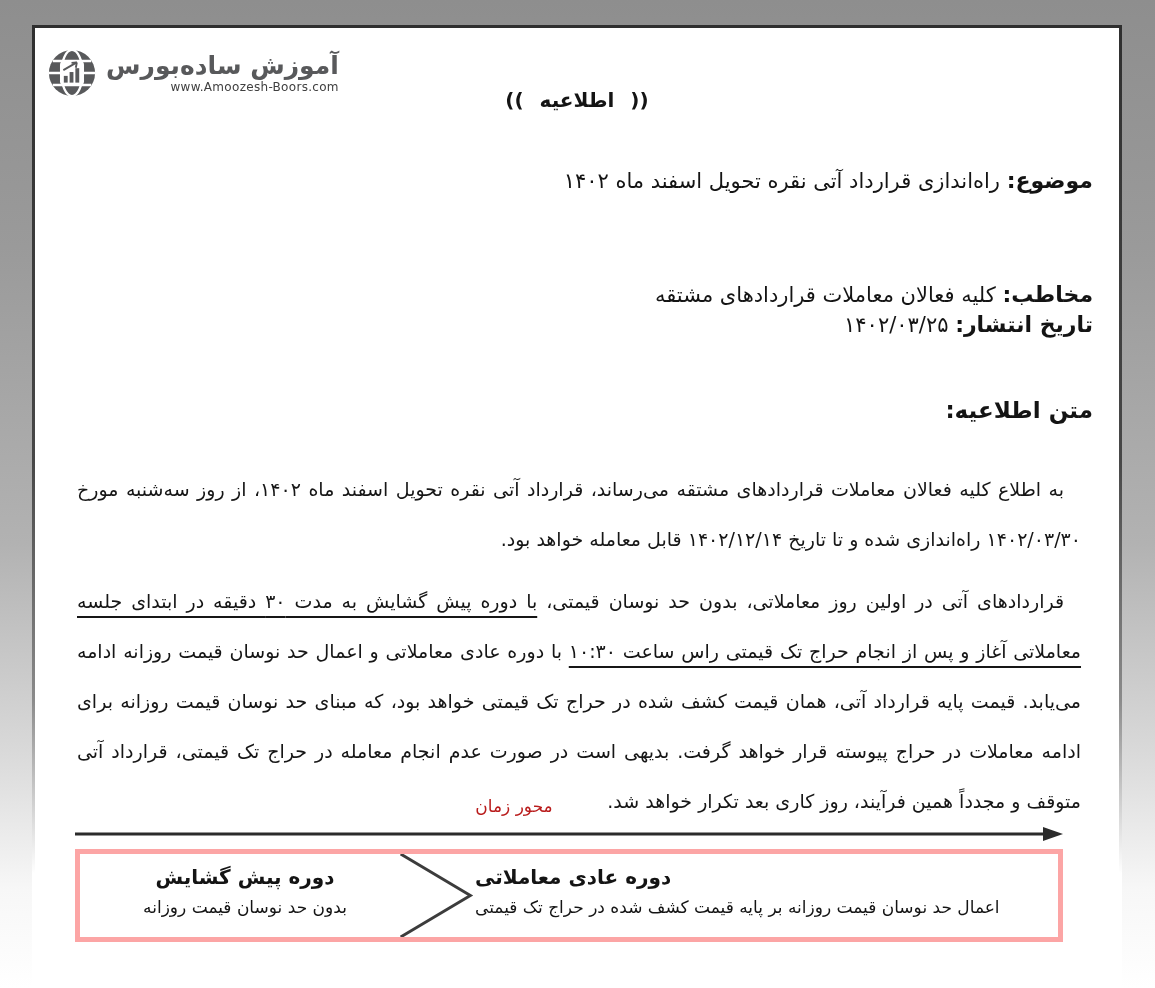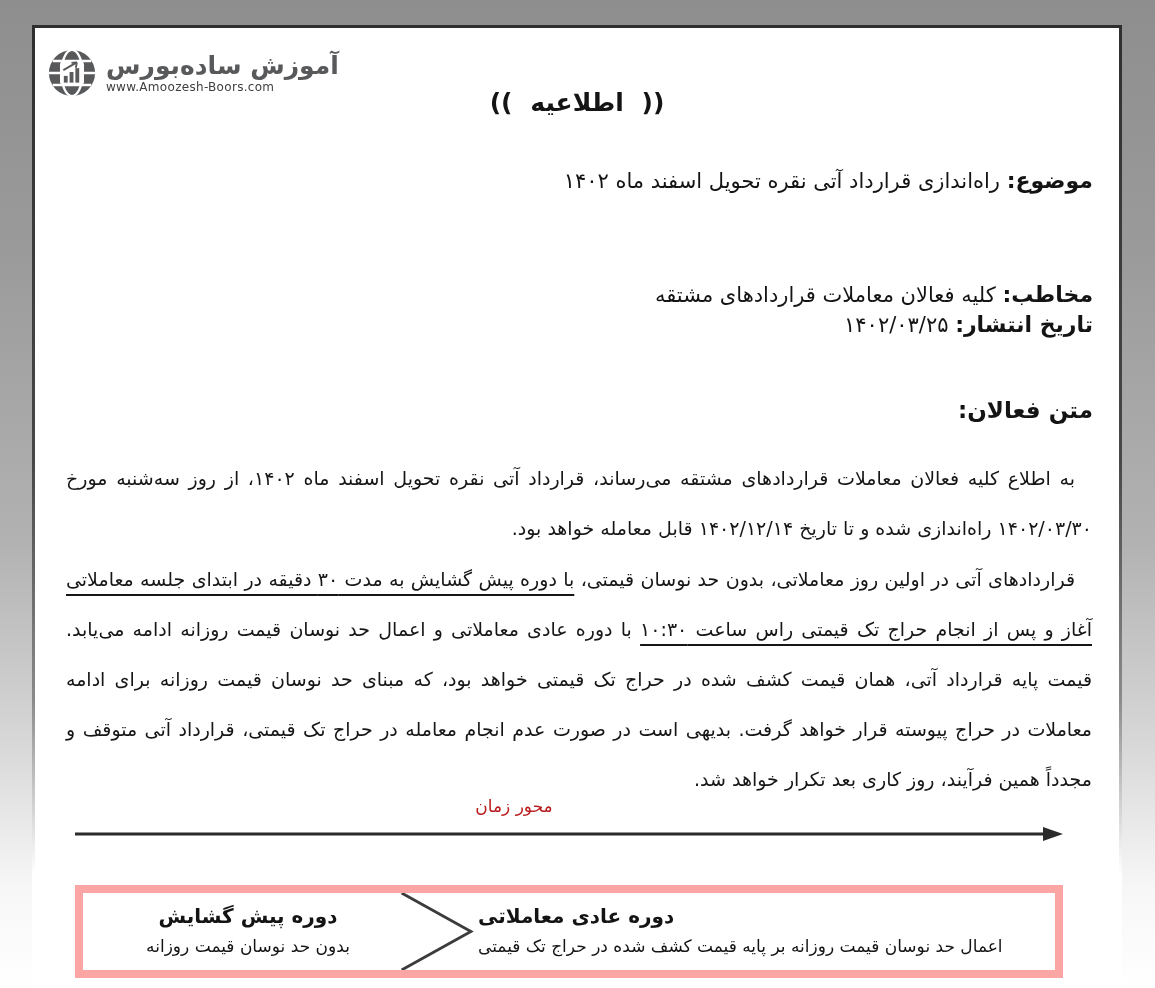--- a/index.html
+++ b/index.html
@@ -9,45 +9,45 @@
     font-family:"DejaVu Sans",sans-serif;
   }
   .page{
     position:absolute;top:25px;left:32px;right:33px;bottom:0;
     background:#ffffff;color:#141414;
     border:3px solid #4a4a4a;border-bottom:none;
     border-image:linear-gradient(to bottom,#2f2f2f 0%,#474747 45%,#8b8b8b 70%,rgba(160,160,160,0) 88%) 1;
   }
   
   .logo{position:absolute;top:20px;left:12px;display:flex;align-items:center;gap:9px;}
-  .brand-text{display:flex;flex-direction:column;align-items:flex-start;}
+  .brand-text{display:flex;flex-direction:column;align-items:flex-end;}
   .brand-name{font-size:25px;font-weight:bold;color:#58595b;direction:rtl;line-height:1.1;}
   .brand-url{font-size:12px;color:#404040;letter-spacing:.3px;margin-top:1px;}
   
   .doc-title{position:absolute;top:60px;left:0;right:0;text-align:center;
-    font-size:25px;font-weight:bold;word-spacing:9px;direction:rtl;}
+    font-size:20px;font-weight:bold;word-spacing:9px;direction:rtl;}
   
   .meta{position:absolute;right:26px;left:30px;direction:rtl;text-align:right;font-size:21px;}
   .meta .lbl{font-weight:bold;font-size:22px;text-align:center;}
   .meta-subject{top:140px;}
   .meta-audience{top:214px;margin-top:40px;}
   .meta-date{top:284px;}
   .body-heading{position:absolute;top:369px;right:26px;direction:rtl;font-weight:bold;font-size:23px;}
   
   .body-text{position:absolute;top:424px;right:26px;left:30px;direction:rtl;
     text-align:justify;font-size:19px;line-height:50px;color:#161616;}
-  .body-text p{margin:1px;text-indent:17px;}
+  .body-text p{margin:12px;text-indent:17px;}
   .u{text-decoration:underline;text-underline-offset:8px;text-decoration-thickness:1.5px;}
   
   .diagram{position:absolute;top:766px;left:40px;right:56px;height:160px;}
   .axis-label{position:absolute;top:2px;left:0;right:110px;text-align:center;
     font-size:17px;direction:rtl;color:#b91c1c;}
   .axis-arrow{position:absolute;top:32px;left:0;width:100%;height:16px;display:block;}
   .period-box{position:absolute;top:55px;left:0;right:0;height:93px;
-    border:8px solid #fca5a5;box-sizing:border-box;background:#fff;margin-top:36px;}
+    border:5px solid #fca5a5;box-sizing:border-box;background:#fff;}
   .chevron-svg{position:absolute;left:0;top:0;width:100%;height:100%;display:block;}
   .pre-open{position:absolute;left:0;top:11px;width:330px;text-align:center;direction:rtl;}
   .normal{position:absolute;left:395px;right:8px;top:11px;text-align:left;direction:rtl;}
   .period-title{font-size:20px;font-weight:bold;margin-bottom:8px;}
   .period-sub{font-size:17px;}
 </style>
 </head>
 <body>
 
 <div class="page">
@@ -82,21 +82,21 @@
   </div>
   <div class="meta meta-audience">
     <span class="lbl">مخاطب:</span>
     <span>کلیه فعالان معاملات قراردادهای مشتقه</span>
   </div>
   <div class="meta meta-date">
     <span class="lbl">تاریخ انتشار:</span>
     <span>۱۴۰۲/۰۳/۲۵</span>
   </div>
 
-  <div class="body-heading">متن فعالان:</div>
+  <div class="body-heading">متن اطلاعیه:</div>
 
   <div class="body-text">
     <p><span>به اطلاع کلیه فعالان معاملات قراردادهای مشتقه می‌رساند، قرارداد آتی نقره تحویل اسفند ماه ۱۴۰۲، از روز سه‌شنبه مورخ ۱۴۰۲/۰۳/۳۰ راه‌اندازی شده و تا تاریخ ۱۴۰۲/۱۲/۱۴ قابل معامله خواهد بود.</span></p>
     <p><span>قراردادهای آتی در اولین روز معاملاتی، بدون حد نوسان قیمتی، </span><span class="u">با دوره پیش گشایش به مدت ۳۰ دقیقه در ابتدای جلسه معاملاتی آغاز و پس از انجام حراج تک قیمتی راس ساعت ۱۰:۳۰</span><span> با دوره عادی معاملاتی و اعمال حد نوسان قیمت روزانه ادامه می‌یابد. قیمت پایه قرارداد آتی، همان قیمت کشف شده در حراج تک قیمتی خواهد بود، که مبنای حد نوسان قیمت روزانه برای ادامه معاملات در حراج پیوسته قرار خواهد گرفت. بدیهی است در صورت عدم انجام معامله در حراج تک قیمتی، قرارداد آتی متوقف و مجدداً همین فرآیند، روز کاری بعد تکرار خواهد شد.</span></p>
   </div>
 
   <div class="diagram">
     <div class="axis-label">محور زمان</div>
     <svg class="axis-arrow" viewBox="0 0 988 16" preserveAspectRatio="none">
       <line x1="0" y1="8" x2="972" y2="8" stroke="#2b2b2b" stroke-width="3"></line>

